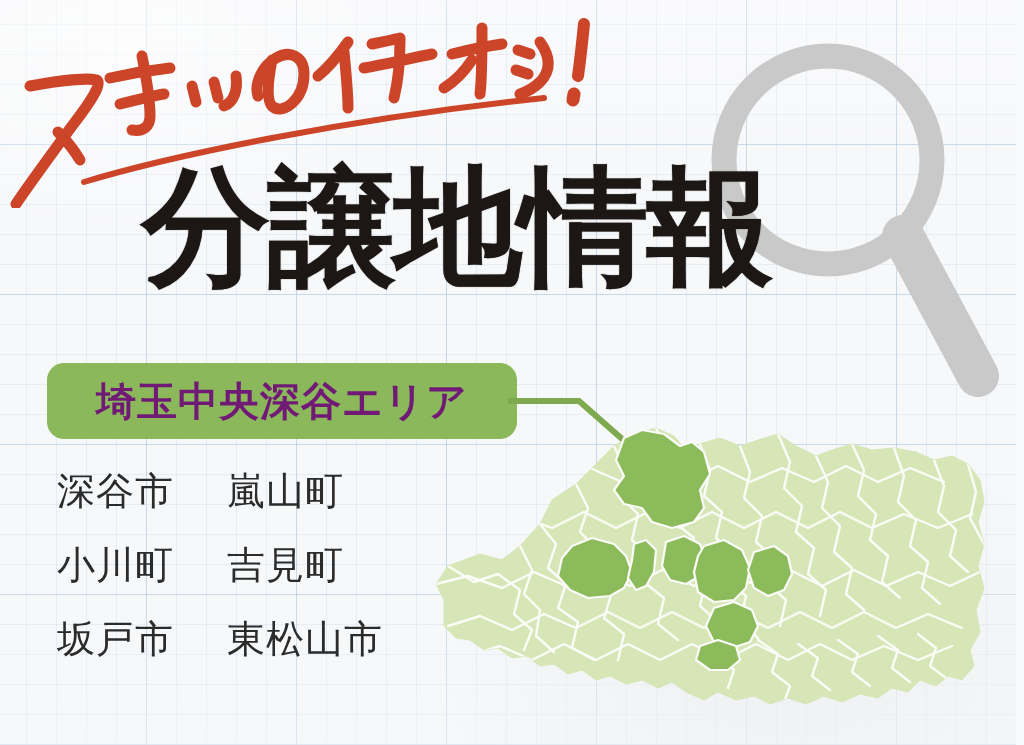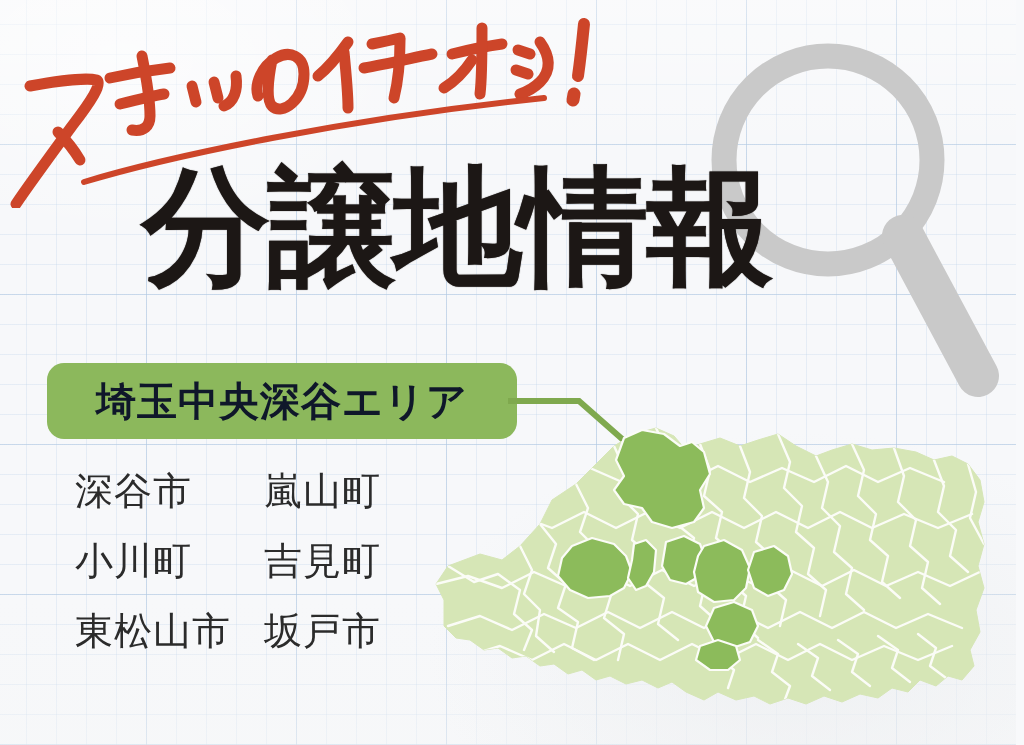--- a/index.html
+++ b/index.html
@@ -47,31 +47,31 @@
   }
 
   
   #area-badge{
     position:absolute;left:47px;top:363px;
     width:470px;height:76px;
     background:#8cb85c;border-radius:17px;
     display:flex;align-items:center;justify-content:center;
   }
   #area-badge-label{
-    color:#0f172a;font-size:40px;font-weight:bold;letter-spacing:1px;
+    color:#701a75;font-size:40px;font-weight:bold;letter-spacing:1px;
     font-family:"DejaVu Sans","Liberation Sans",sans-serif;
     white-space:nowrap;
   }
   #connector{position:absolute;left:505px;top:380px;width:200px;height:110px;}
 
   
   #muni-list{
-    position:absolute;left:75px;top:466px;
+    position:absolute;left:57px;top:466px;
     display:grid;grid-template-columns:170px auto;
-    row-gap:23px;column-gap:0px;gap:19px;
+    row-gap:23px;column-gap:0px;
   }
   .muni-cell{
     font-size:38px;color:#2b2b2b;letter-spacing:1px;white-space:nowrap;
     font-family:"DejaVu Sans","Liberation Sans",sans-serif;
   }
 
   
   #map{position:absolute;left:428px;top:404px;width:596px;height:341px;}
 </style>
 </head>
@@ -136,22 +136,22 @@
 
   <svg id="connector" viewBox="0 0 200 110" xmlns="http://www.w3.org/2000/svg">
     <path d="M6 21 L74 21 L166 102" fill="none" stroke="#7fa94e" stroke-width="6" stroke-linecap="square" stroke-linejoin="miter"></path>
   </svg>
 
   <div id="muni-list">
     <div class="muni-cell">深谷市</div>
     <div class="muni-cell">嵐山町</div>
     <div class="muni-cell">小川町</div>
     <div class="muni-cell">吉見町</div>
+    <div class="muni-cell">坂戸市</div>
     <div class="muni-cell">東松山市</div>
-    <div class="muni-cell">坂戸市</div>
   </div>
 
   <svg id="map" viewBox="0 0 596 341" xmlns="http://www.w3.org/2000/svg">
     <defs>
       <clipPath id="pref-clip">
         <path d="M16 196 L8 180 L20 162 L52 150 L74 156 L92 142 L112 120 L124 96 L148 80 L168 60 L186 42 L206 30 L228 24 L246 32 L258 46 L272 40 L292 34 L312 42 L330 36 L350 30 L368 42 L388 52 L404 46 L424 40 L444 46 L466 44 L488 48 L506 56 L524 52 L540 60 L552 76 L556 98 L550 118 L556 140 L550 162 L556 184 L548 206 L552 228 L542 246 L546 262 L534 276 L520 272 L508 282 L492 276 L480 288 L464 284 L450 294 L432 290 L414 298 L396 292 L378 300 L360 294 L342 300 L326 292 L308 296 L290 288 L276 296 L258 288 L244 278 L230 284 L214 276 L198 280 L182 272 L168 276 L154 266 L140 270 L126 260 L112 262 L98 252 L84 254 L70 244 L56 246 L42 236 L28 234 L16 222 Z"></path>
       </clipPath>
     </defs>
 
     <g>

